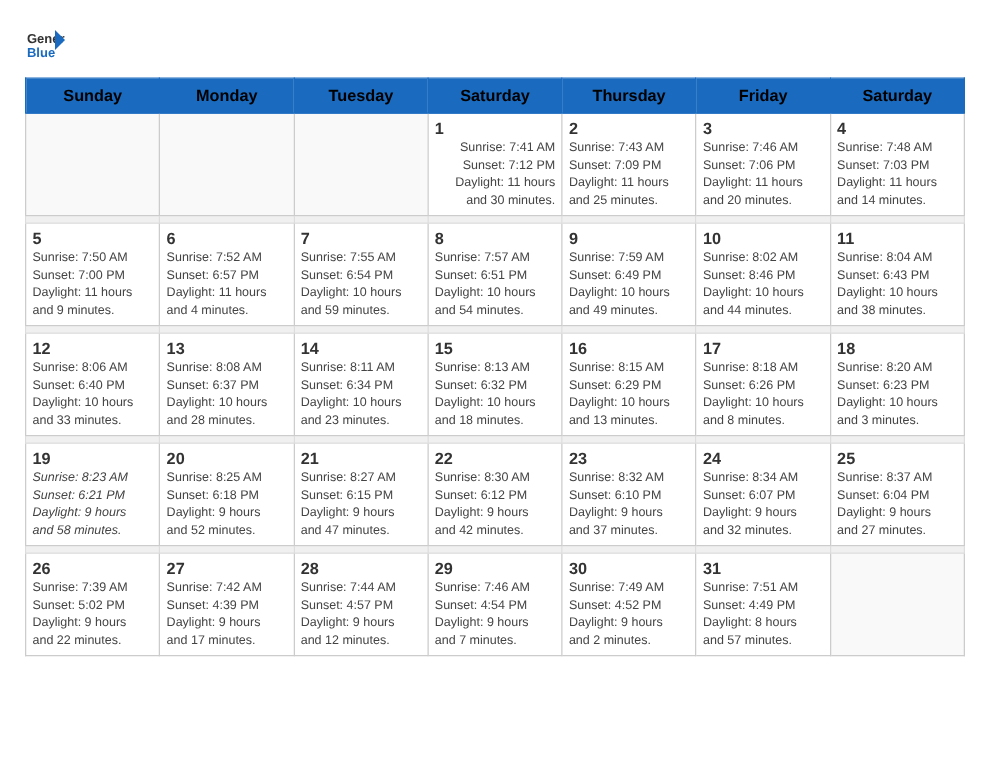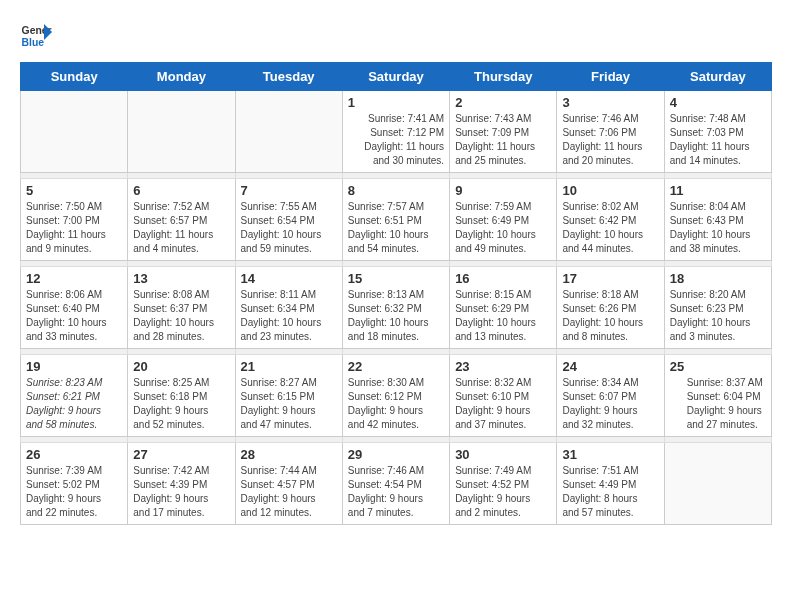--- a/index.html
+++ b/index.html
@@ -37,21 +37,21 @@
       font-size: 16px;
       color: #555;
     }
     .calendar {
       width: 100%;
       border-collapse: collapse;
       border: 1px solid #ccc;
     }
     .calendar th {
       background-color: #1a6bbf;
-      color: #ffffff;
+      color: #000000;
       text-align: center;
       padding: 6px 4px;
       font-size: 13px;
       border: 1px solid #1a6bbf;
     }
     .calendar td {
       vertical-align: top;
       border: 1px solid #ccc;
       padding: 4px 5px;
       width: calc(100% / 7);
@@ -184,21 +184,21 @@
         <td>
           <span class="day-number">9</span>
           <div class="day-info" style="white-space: pre-line;">Sunrise: 7:59 AM
 Sunset: 6:49 PM
 Daylight: 10 hours
 and 49 minutes.</div>
         </td>
         <td>
           <span class="day-number">10</span>
           <div class="day-info" style="white-space: pre-line;">Sunrise: 8:02 AM
-Sunset: 6:42 PM
+Sunset: 8:46 PM
 Daylight: 10 hours
 and 44 minutes.</div>
         </td>
         <td>
           <span class="day-number">11</span>
           <div class="day-info" style="white-space: pre-line;">Sunrise: 8:04 AM
 Sunset: 6:43 PM
 Daylight: 10 hours
 and 38 minutes.</div>
         </td>
@@ -310,21 +310,21 @@
         </td>
         <td>
           <span class="day-number">24</span>
           <div class="day-info" style="white-space: pre-line;">Sunrise: 8:34 AM
 Sunset: 6:07 PM
 Daylight: 9 hours
 and 32 minutes.</div>
         </td>
         <td>
           <span class="day-number">25</span>
-          <div class="day-info" style="white-space: pre-line; margin-left: 17px;">Sunrise: 8:37 AM
+          <div class="day-info" style="white-space: pre-line;">Sunrise: 8:37 AM
 Sunset: 6:04 PM
 Daylight: 9 hours
 and 27 minutes.</div>
         </td>
       </tr>
       <tr class="row-separator">
         <td></td>
         <td></td>
         <td></td>
         <td></td>

